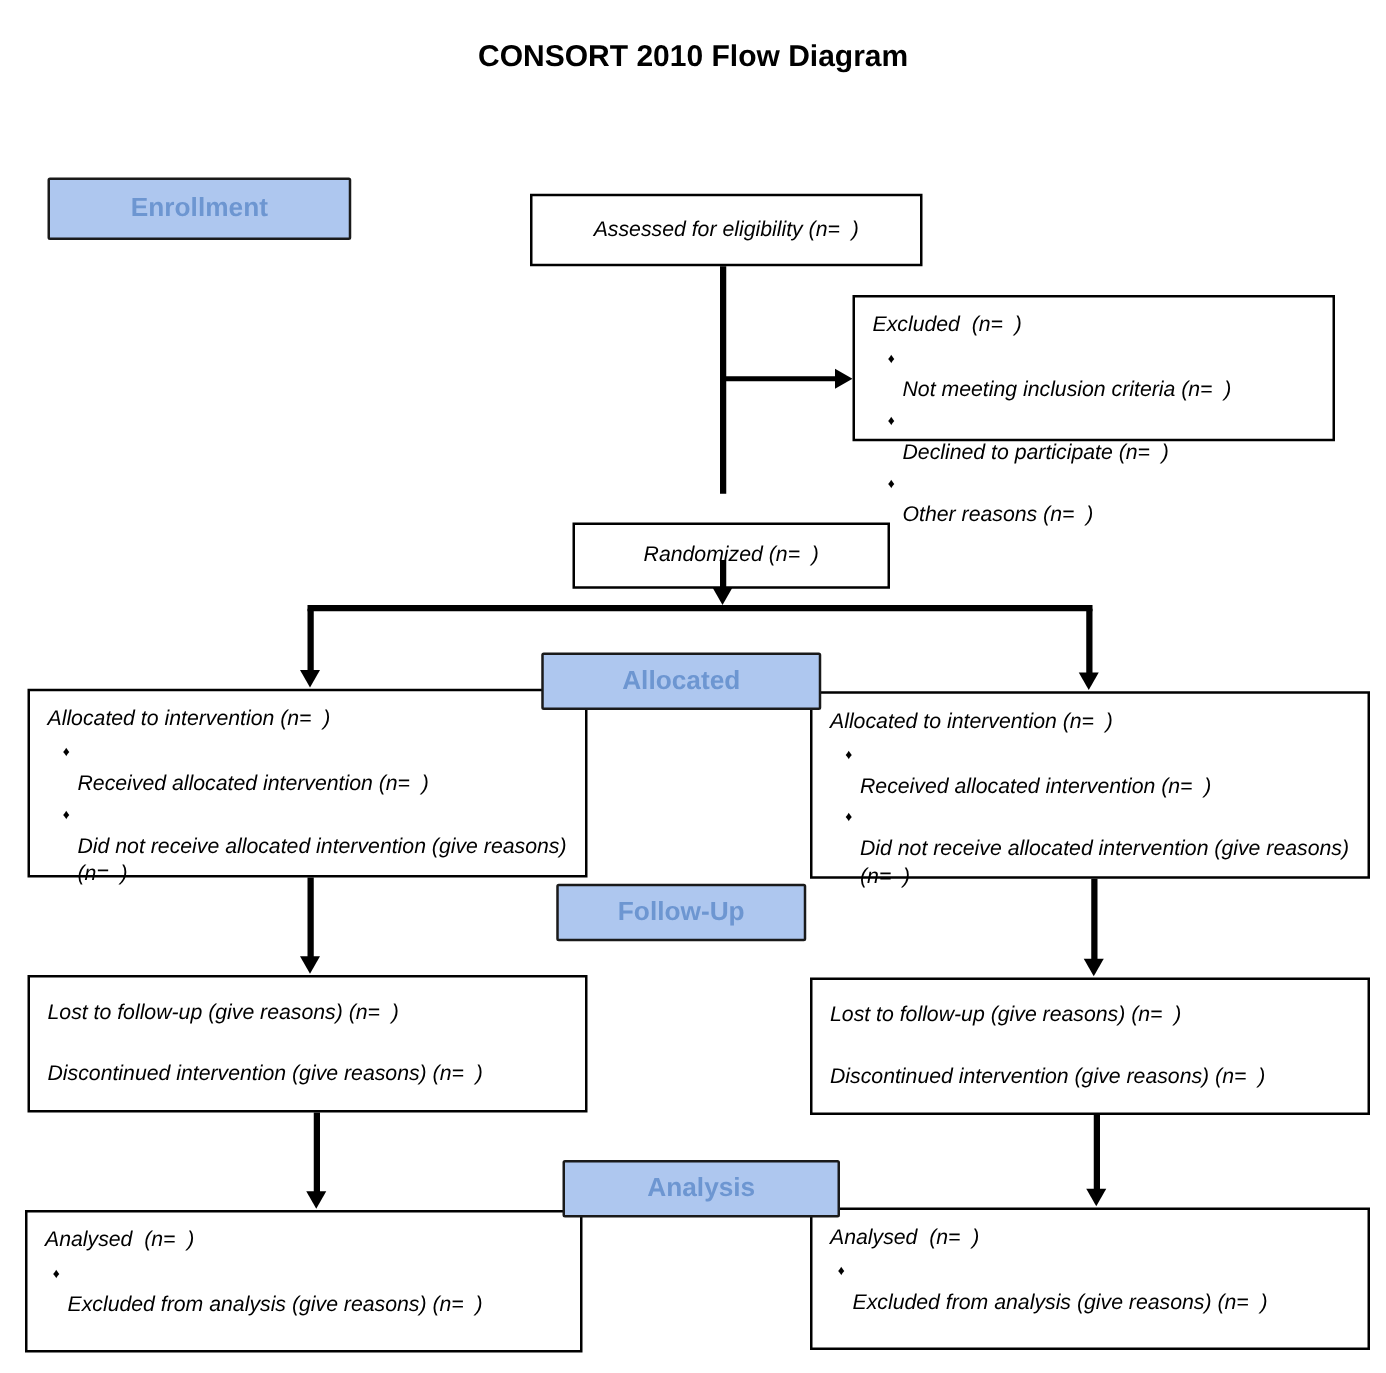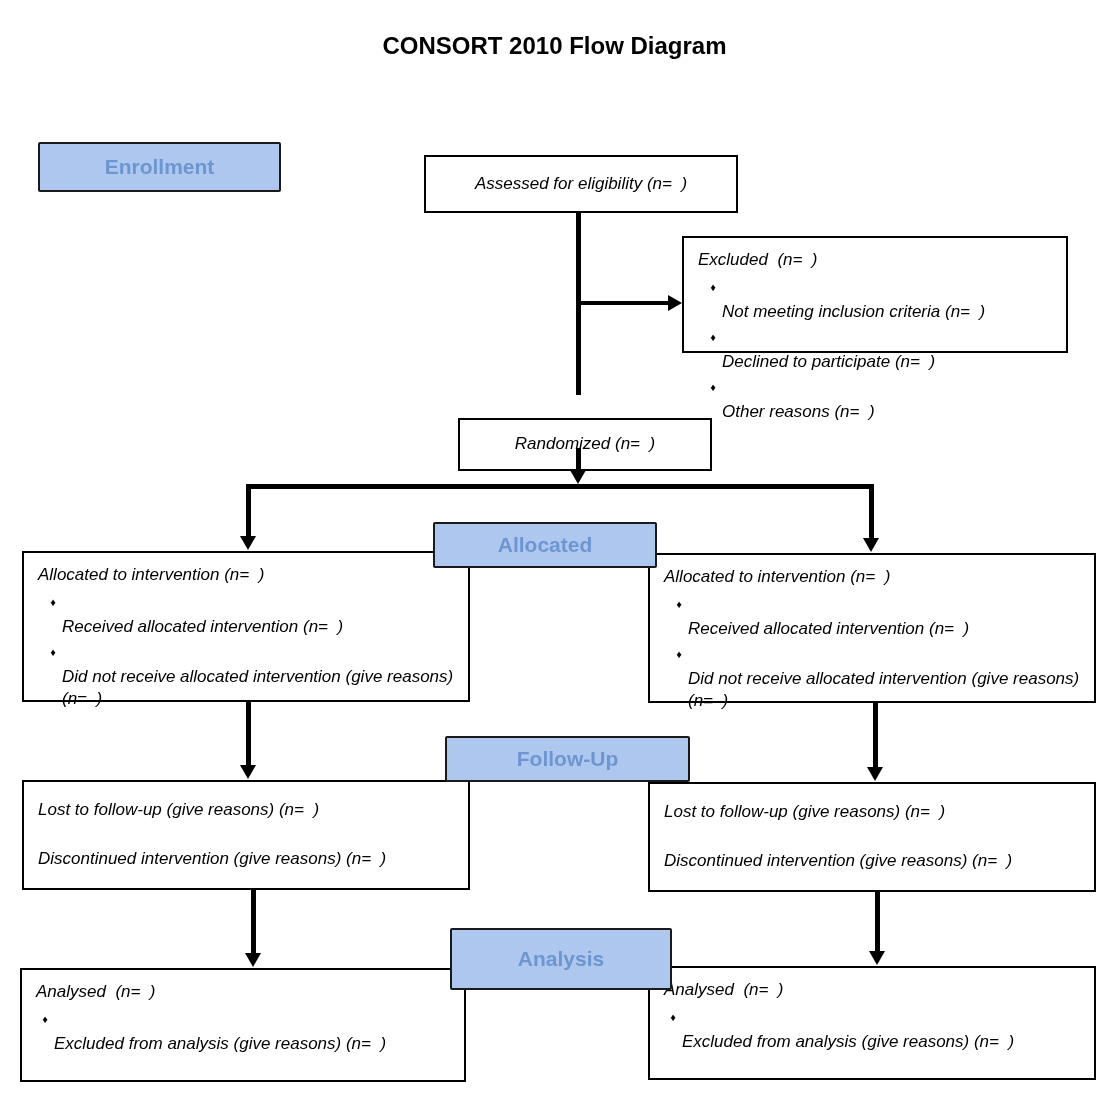--- a/index.html
+++ b/index.html
@@ -133,40 +133,40 @@
         <span class="bullet-text">Did not receive allocated intervention (give reasons) (n=&nbsp;&nbsp;)</span>
       </li>
     </ul>
   </div>
 
   <div class="vline" style="left:246px; top:702px; width:5px; height:64px;"></div>
   <div class="arrow-down" style="left:240px; top:765px;"></div>
   <div class="vline" style="left:873px; top:703px; width:5px; height:65px;"></div>
   <div class="arrow-down" style="left:867px; top:767px;"></div>
 
-  <div class="label-box" style="left:445px; top:736px; width:245px; height:46px;">
+  <div class="label-box" style="left:445px; top:707px; width:200px; height:46px;">
     <span>Follow-Up</span>
   </div>
 
   <div class="flow-box pad" style="left:22px; top:780px; width:448px; height:110px;">
     <p class="fu-line1">Lost to follow-up (give reasons) (n=&nbsp;&nbsp;)</p>
     <p class="fu-line2">Discontinued intervention (give reasons) (n=&nbsp;&nbsp;)</p>
   </div>
 
   <div class="flow-box pad" style="left:648px; top:782px; width:448px; height:110px;">
     <p class="fu-line1">Lost to follow-up (give reasons) (n=&nbsp;&nbsp;)</p>
     <p class="fu-line2">Discontinued intervention (give reasons) (n=&nbsp;&nbsp;)</p>
   </div>
 
   <div class="vline" style="left:251px; top:890px; width:5px; height:64px;"></div>
   <div class="arrow-down" style="left:245px; top:953px;"></div>
   <div class="vline" style="left:875px; top:892px; width:5px; height:60px;"></div>
   <div class="arrow-down" style="left:869px; top:951px;"></div>
 
-  <div class="label-box" style="left:450px; top:928px; width:222px; height:62px;">
+  <div class="label-box" style="left:450px; top:928px; width:222px; height:46px;">
     <span>Analysis</span>
   </div>
 
   <div class="flow-box pad" style="left:20px; top:968px; width:446px; height:114px;">
     <div class="box-heading">Analysed&nbsp;&nbsp;(n=&nbsp;&nbsp;)</div>
     <ul class="bullet-list" style="padding-left:0;">
       <li class="bullet-item">
         <span class="bullet-glyph">♦</span>
         <span class="bullet-text">Excluded from analysis (give reasons) (n=&nbsp;&nbsp;)</span>
       </li>

